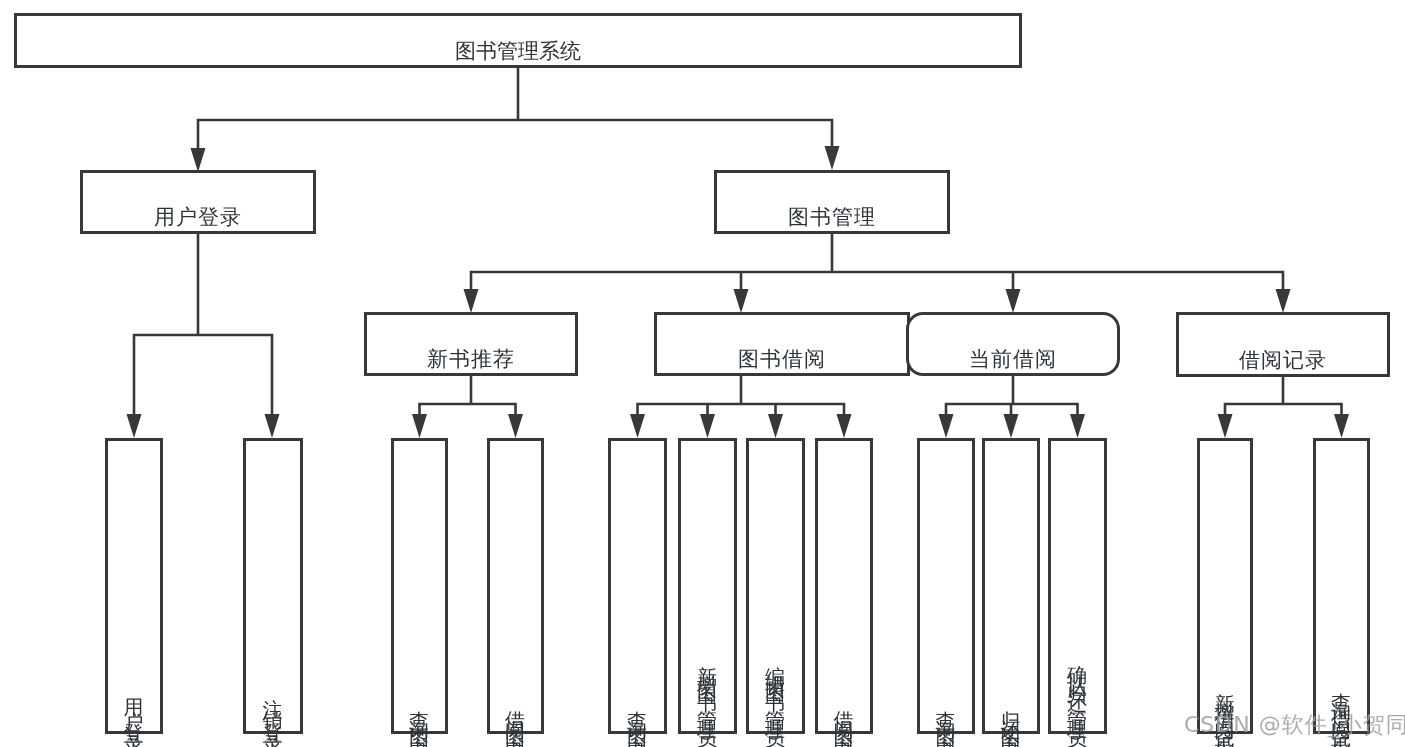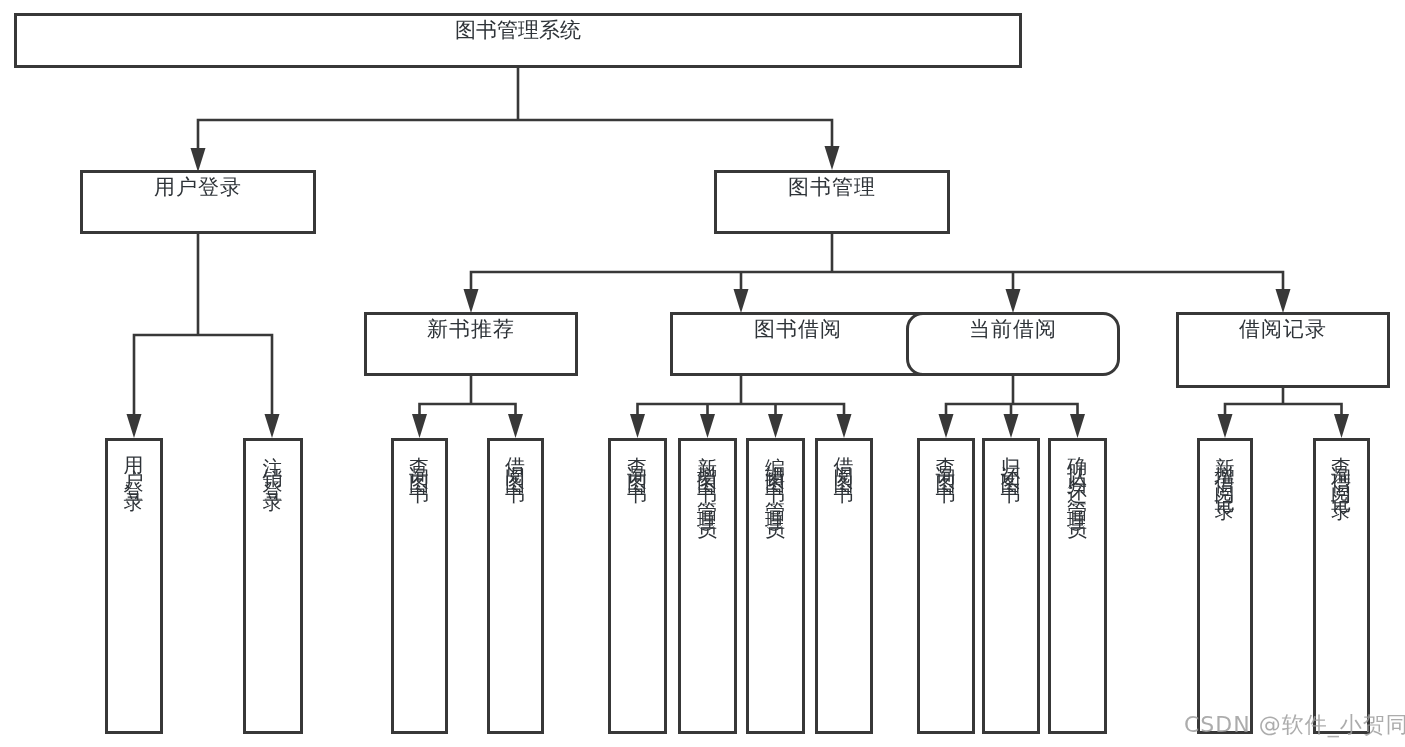--- a/index.html
+++ b/index.html
@@ -21,21 +21,21 @@
     width: 1405px; height: 747px;
     z-index: 1;
   }
   .box {
     position: absolute;
     box-sizing: border-box;
     background: #ffffff;
     border: 3px solid #383838;
     color: #2e3338;
     display: flex;
-    align-items: flex-start;
+    align-items: flex-end;
     justify-content: center;
     z-index: 2;
   }
   .box.h { font-size: 21px; letter-spacing: 1px; }
   .box.root { font-size: 21px; }
   .box.leaf span {
     writing-mode: vertical-rl;
     text-orientation: mixed;
     font-size: 20px;
     letter-spacing: 9px;
@@ -113,27 +113,27 @@
   <div class="box h" style="left:80px; top:170px; width:236px; height:64px;">
     <span>用户登录</span>
   </div>
   <div class="box h" style="left:714px; top:170px; width:236px; height:64px;">
     <span>图书管理</span>
   </div>
 
   <div class="box h" style="left:364px; top:312px; width:214px; height:64px;">
     <span>新书推荐</span>
   </div>
-  <div class="box h" style="left:670px; top:312px; width:256px; height:64px;">
+  <div class="box h" style="left:654px; top:312px; width:256px; height:64px;">
     <span>图书借阅</span>
   </div>
   <div class="box h" style="left:906px; top:312px; width:214px; height:64px;border-radius:17px;">
     <span>当前借阅</span>
   </div>
-  <div class="box h" style="left:1176px; top:312px; width:214px; height:76px;">
+  <div class="box h" style="left:1176px; top:312px; width:214px; height:65px;">
     <span>借阅记录</span>
   </div>
 
   <div class="box leaf wide-gap" style="left:105px; top:438px; width:58px; height:296px;">
     <span>用户登录</span>
   </div>
   <div class="box leaf wide-gap" style="left:243px; top:438px; width:60px; height:296px;">
     <span>注销登录</span>
   </div>
 

